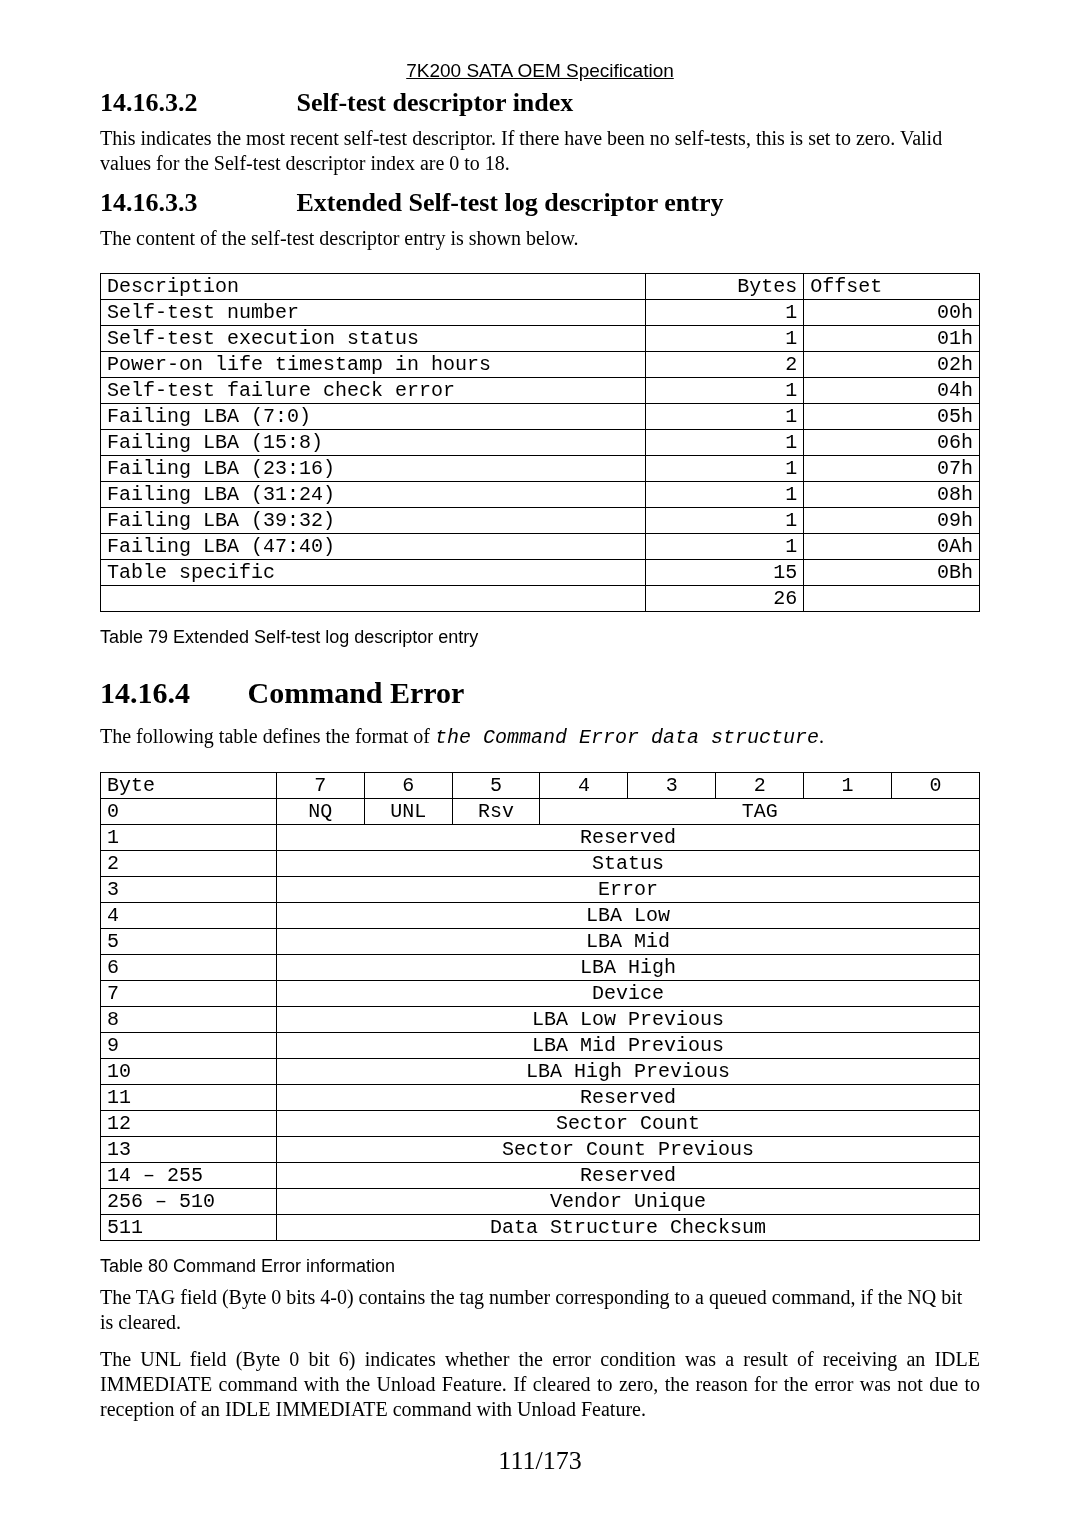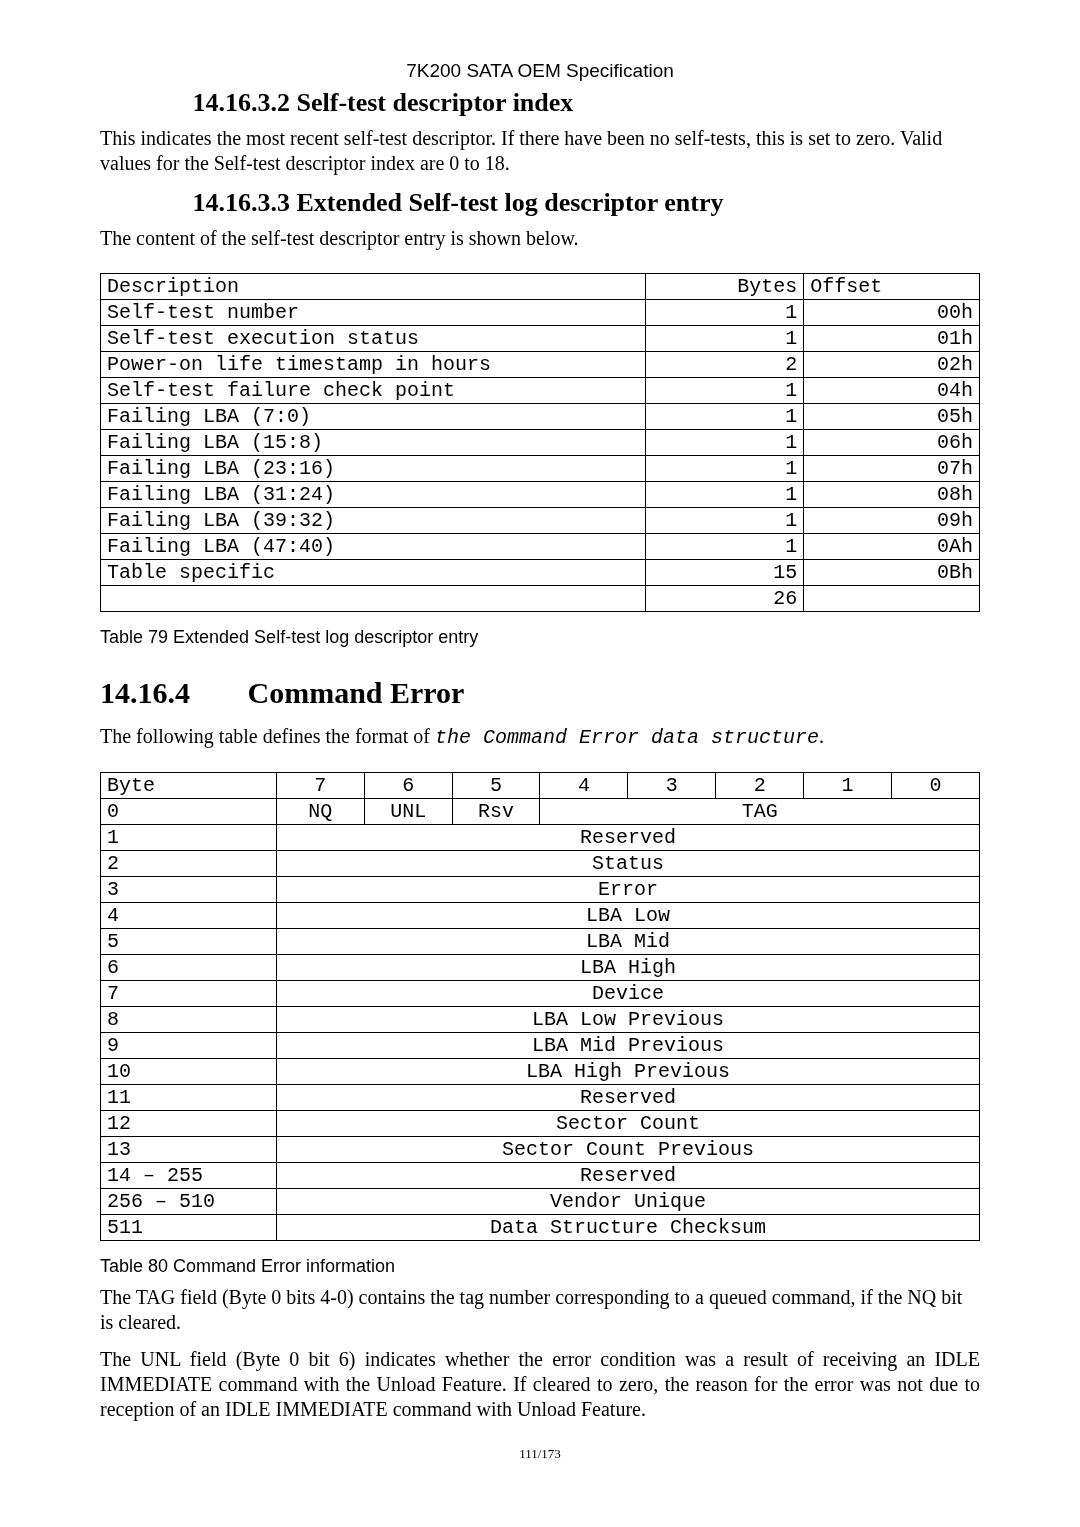--- a/index.html
+++ b/index.html
@@ -10,31 +10,31 @@
     font-size: 20px;
     color: #000;
     width: 1080px;
     box-sizing: border-box;
   }
   .doc-header {
     text-align: center;
     font-family: Arial, Helvetica, sans-serif;
     font-size: 19px;
     margin-bottom: 6px;
+    text-decoration: underline;
   }
   h2.numbered {
     font-family: "Times New Roman", serif;
     font-size: 26px;
     font-weight: bold;
     margin: 4px 0 8px 0;
   }
   h2.numbered .num {
     display: inline-block;
     width: 190px;
-    text-align: right;
   }
   h2.section {
     font-family: "Times New Roman", serif;
     font-size: 30px;
     font-weight: bold;
     margin: 28px 0 14px 0;
   }
   h2.section .num {
     display: inline-block;
     width: 140px;
@@ -55,21 +55,21 @@
     height: 23px;
   }
   .caption {
     font-family: Arial, Helvetica, sans-serif;
     font-size: 18px;
     margin-top: 15px;
   }
   .page-num {
     text-align: center;
     font-family: "Times New Roman", serif;
-    font-size: 13px;
+    font-size: 26px;
     margin-top: 24px;
   }
   .right { text-align: right; }
   .center { text-align: center; }
   .mixed-para .mono-inline {
     font-family: "Courier New", Courier, monospace;
     font-style: italic;
   }
 </style>
 </head>
@@ -112,21 +112,21 @@
         <td>Self-test execution status</td>
         <td class="right">1</td>
         <td class="right">01h</td>
       </tr>
       <tr>
         <td>Power-on life timestamp in hours</td>
         <td class="right">2</td>
         <td class="right">02h</td>
       </tr>
       <tr>
-        <td>Self-test failure check point</td>
+        <td>Self-test failure check error</td>
         <td class="right">1</td>
         <td class="right">04h</td>
       </tr>
       <tr>
         <td>Failing LBA (7:0)</td>
         <td class="right">1</td>
         <td class="right">05h</td>
       </tr>
       <tr>
         <td>Failing LBA (15:8)</td>

